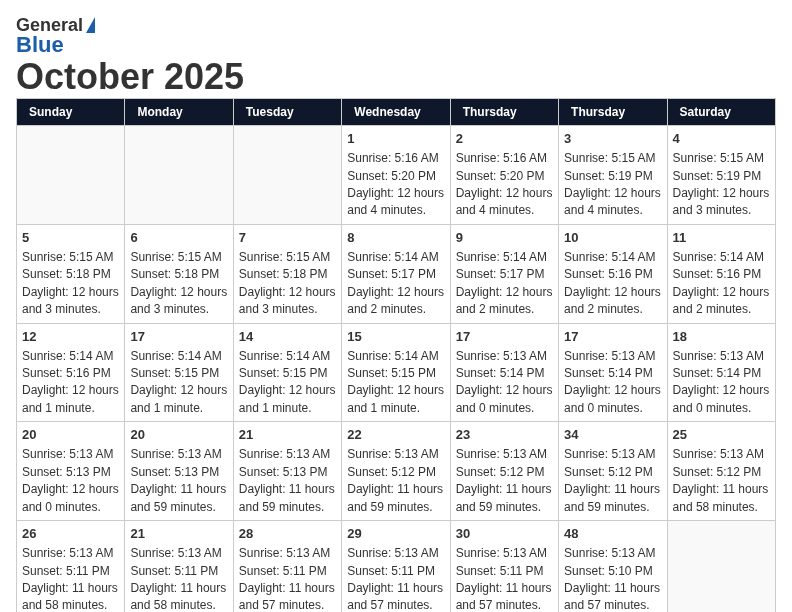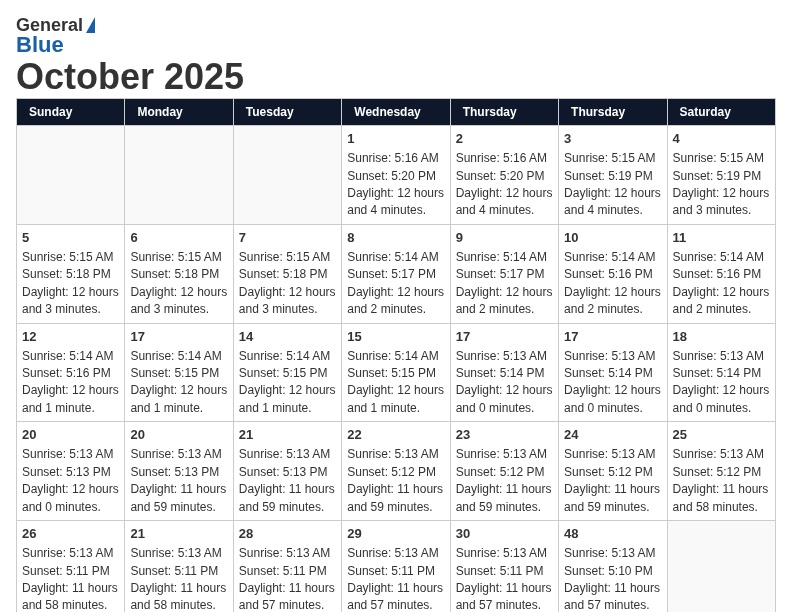--- a/index.html
+++ b/index.html
@@ -278,21 +278,21 @@
 and 59 minutes.</div>
         </td>
         <td>
           <div class="day-number">23</div>
           <div class="day-info" style="white-space: pre-line;">Sunrise: 5:13 AM
 Sunset: 5:12 PM
 Daylight: 11 hours
 and 59 minutes.</div>
         </td>
         <td>
-          <div class="day-number">24</div>
+          <div class="day-number">34</div>
           <div class="day-info" style="white-space: pre-line;">Sunrise: 5:13 AM
 Sunset: 5:12 PM
 Daylight: 11 hours
 and 59 minutes.</div>
         </td>
         <td>
           <div class="day-number">25</div>
           <div class="day-info" style="white-space: pre-line;">Sunrise: 5:13 AM
 Sunset: 5:12 PM
 Daylight: 11 hours

